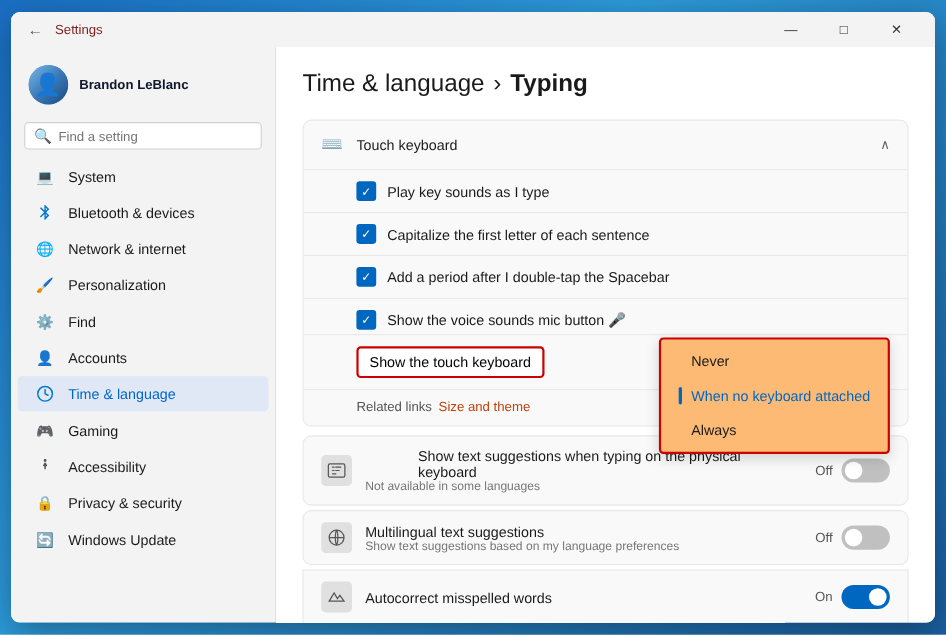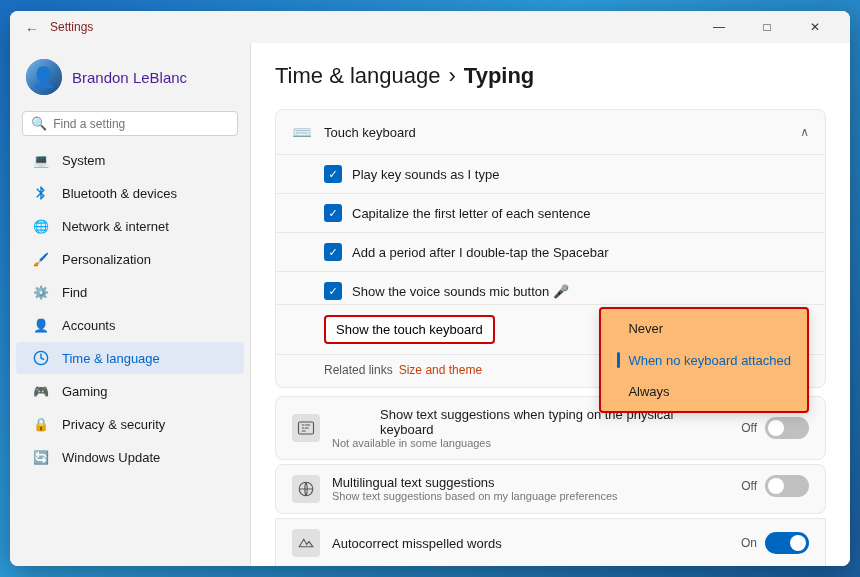--- a/index.html
+++ b/index.html
@@ -102,23 +102,23 @@
     }
     .avatar-img::after {
       content: '👤';
       font-size: 20px;
       position: absolute;
       top: 50%;
       left: 50%;
       transform: translate(-50%, -50%);
     }
     .user-name {
-      font-size: 15px;
-      font-weight: 400;
-      color: #4c1d95;
+      font-size: 12px;
+      font-weight: 700;
+      color: #0f172a;
     }
     .search-box {
       margin: 4px 12px 8px;
       display: flex;
       align-items: center;
       background: white;
       border: 1px solid #d0d0d0;
       border-radius: 4px;
       padding: 4px 8px;
       gap: 6px;
@@ -409,20 +409,28 @@
               <path d="M12 6v6l4 2" stroke="#0078d4" stroke-width="2" stroke-linecap="round" fill="none"></path>
             </svg>
         </span>
         <span>Time &amp; language</span>
       </div>
       <div class="nav-item">
         <span class="nav-icon icon-gaming">🎮</span>
         <span>Gaming</span>
       </div>
       <div class="nav-item">
+        <span class="nav-icon icon-accessibility">
+          <svg width="16" height="16" viewBox="0 0 24 24" fill="#555">
+              <path d="M12 2a2 2 0 1 1 0 4 2 2 0 0 1 0-4zm-1 5h2l2 4-2 1v4h-2v-4L9 11l2-4z"></path>
+            </svg>
+        </span>
+        <span>Accessibility</span>
+      </div>
+      <div class="nav-item">
         <span class="nav-icon icon-privacy">🔒</span>
         <span>Privacy &amp; security</span>
       </div>
       <div class="nav-item">
         <span class="nav-icon icon-update">🔄</span>
         <span>Windows Update</span>
       </div>
     </div>
 
     <div class="main-content">
@@ -499,21 +507,21 @@
           <div style="flex:1;">
             <div style="font-size:13px;color:#1a1a1a;margin-left:48px;">Show text suggestions when typing on the physical keyboard</div>
             <div style="font-size:11px;color:#777;">Not available in some languages</div>
           </div>
           <div class="toggle">
             <span>Off</span>
             <div class="toggle-switch off"></div>
           </div>
         </div>
 
-        <div style="display:flex;align-items:flex-start;padding:10px 16px;background:#f9f9f9;border:1px solid #e8e8e8;border-radius:8px;margin-bottom:4px;gap:12px;">
+        <div style="display:flex;align-items:center;padding:10px 16px;background:#f9f9f9;border:1px solid #e8e8e8;border-radius:8px;margin-bottom:4px;gap:12px;">
           <div style="width:28px;height:28px;background:#e0e0e0;border-radius:4px;display:flex;align-items:center;justify-content:center;flex-shrink:0;">
             <svg width="18" height="18" viewBox="0 0 24 24" fill="none">
                 <circle cx="12" cy="12" r="9" stroke="#555" stroke-width="1.5"></circle>
                 <path d="M12 3c-2 3-2 15 0 18M12 3c2 3 2 15 0 18M3 12h18" stroke="#555" stroke-width="1.5"></path>
               </svg>
           </div>
           <div style="flex:1;">
             <div style="font-size:13px;color:#1a1a1a;">Multilingual text suggestions</div>
             <div style="font-size:11px;color:#777;">Show text suggestions based on my language preferences</div>
           </div>

